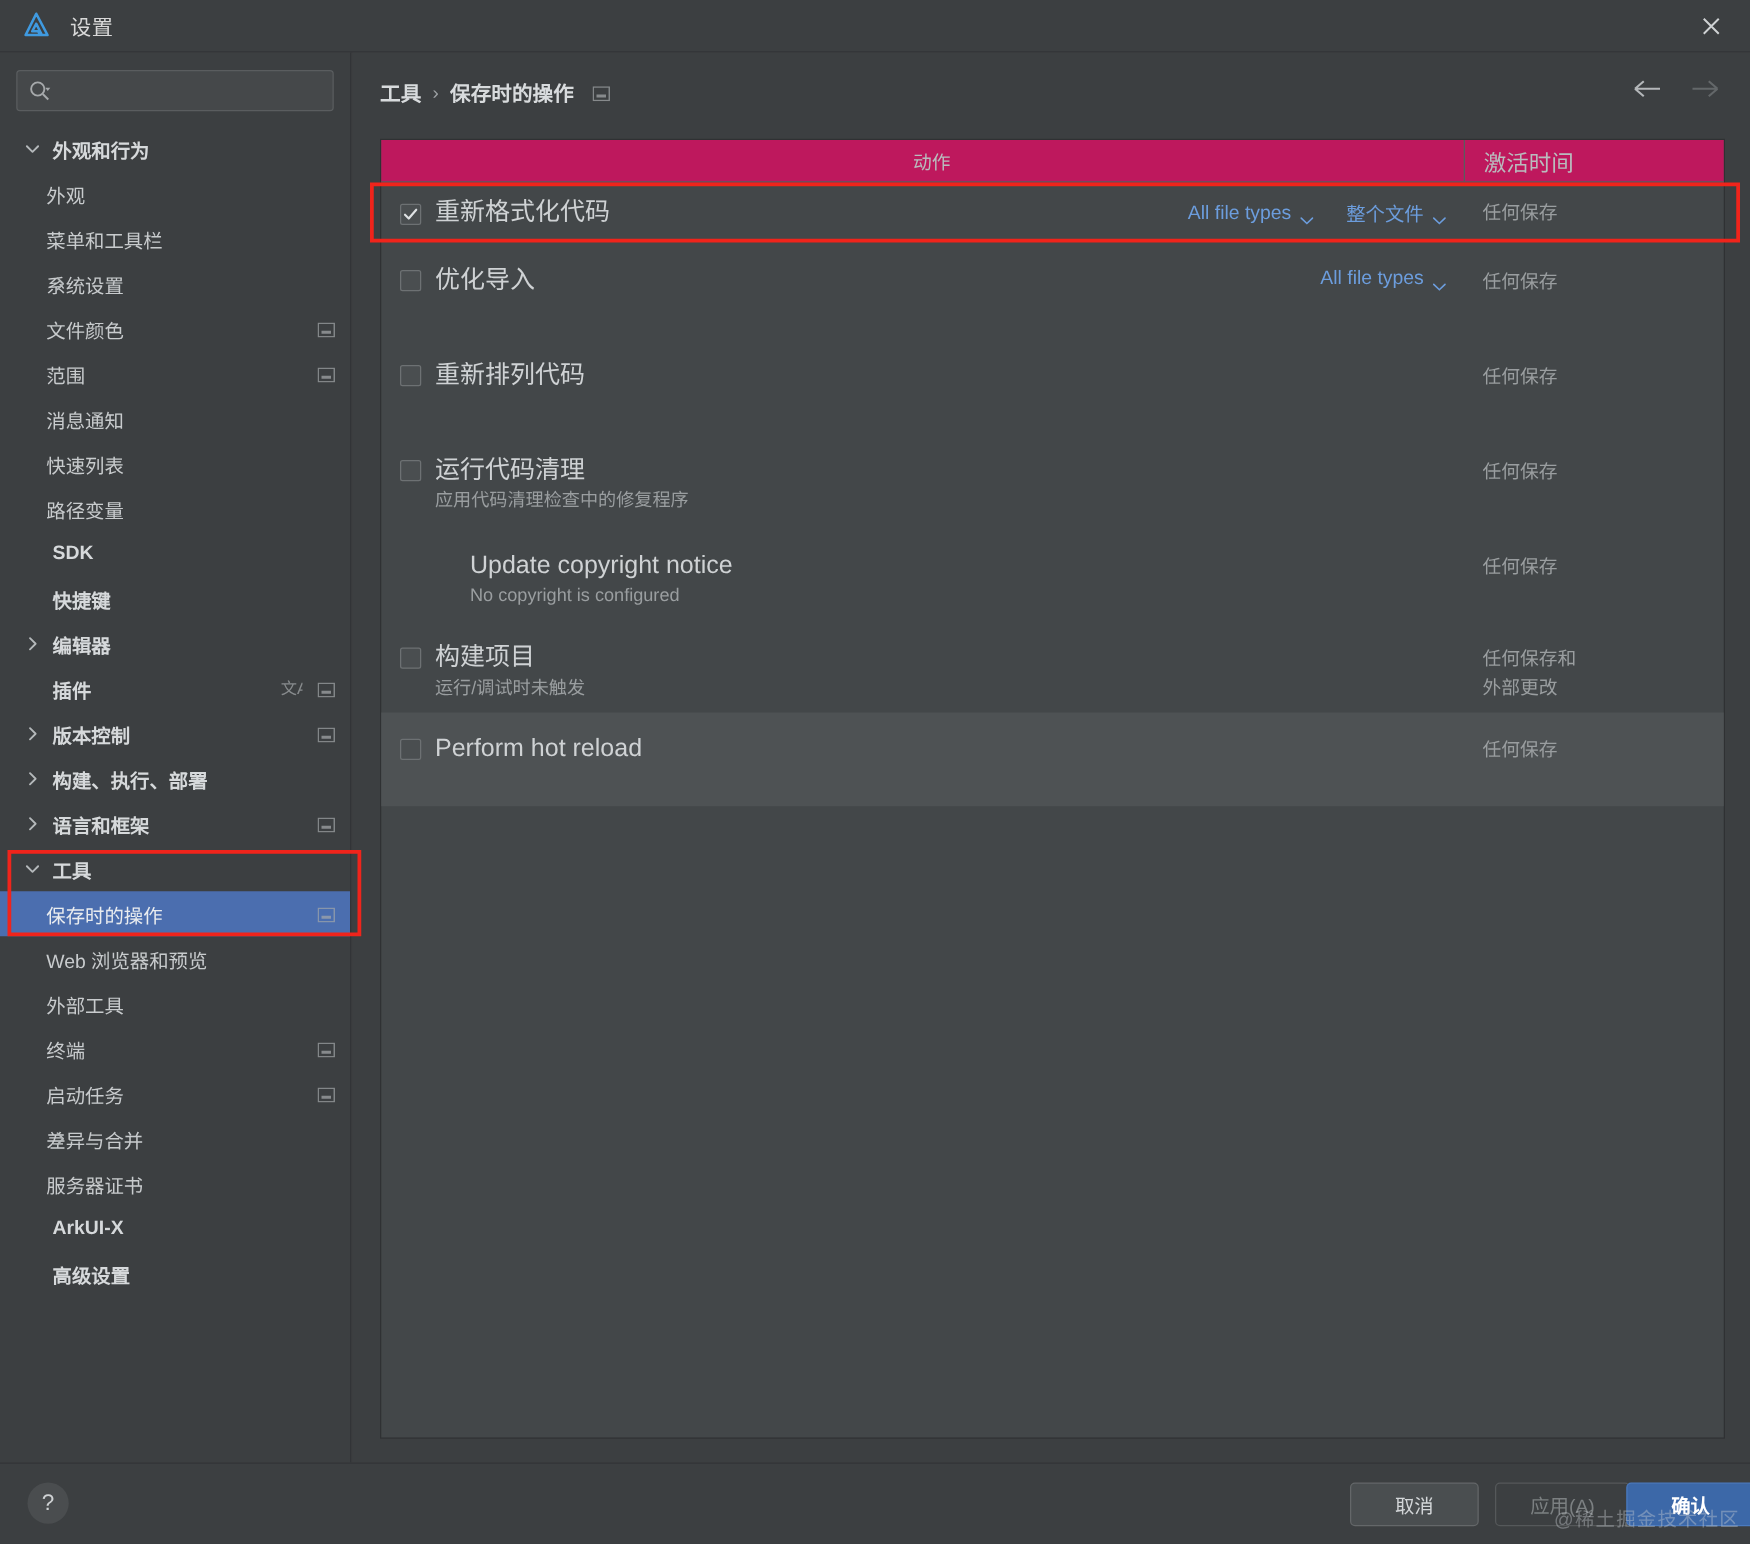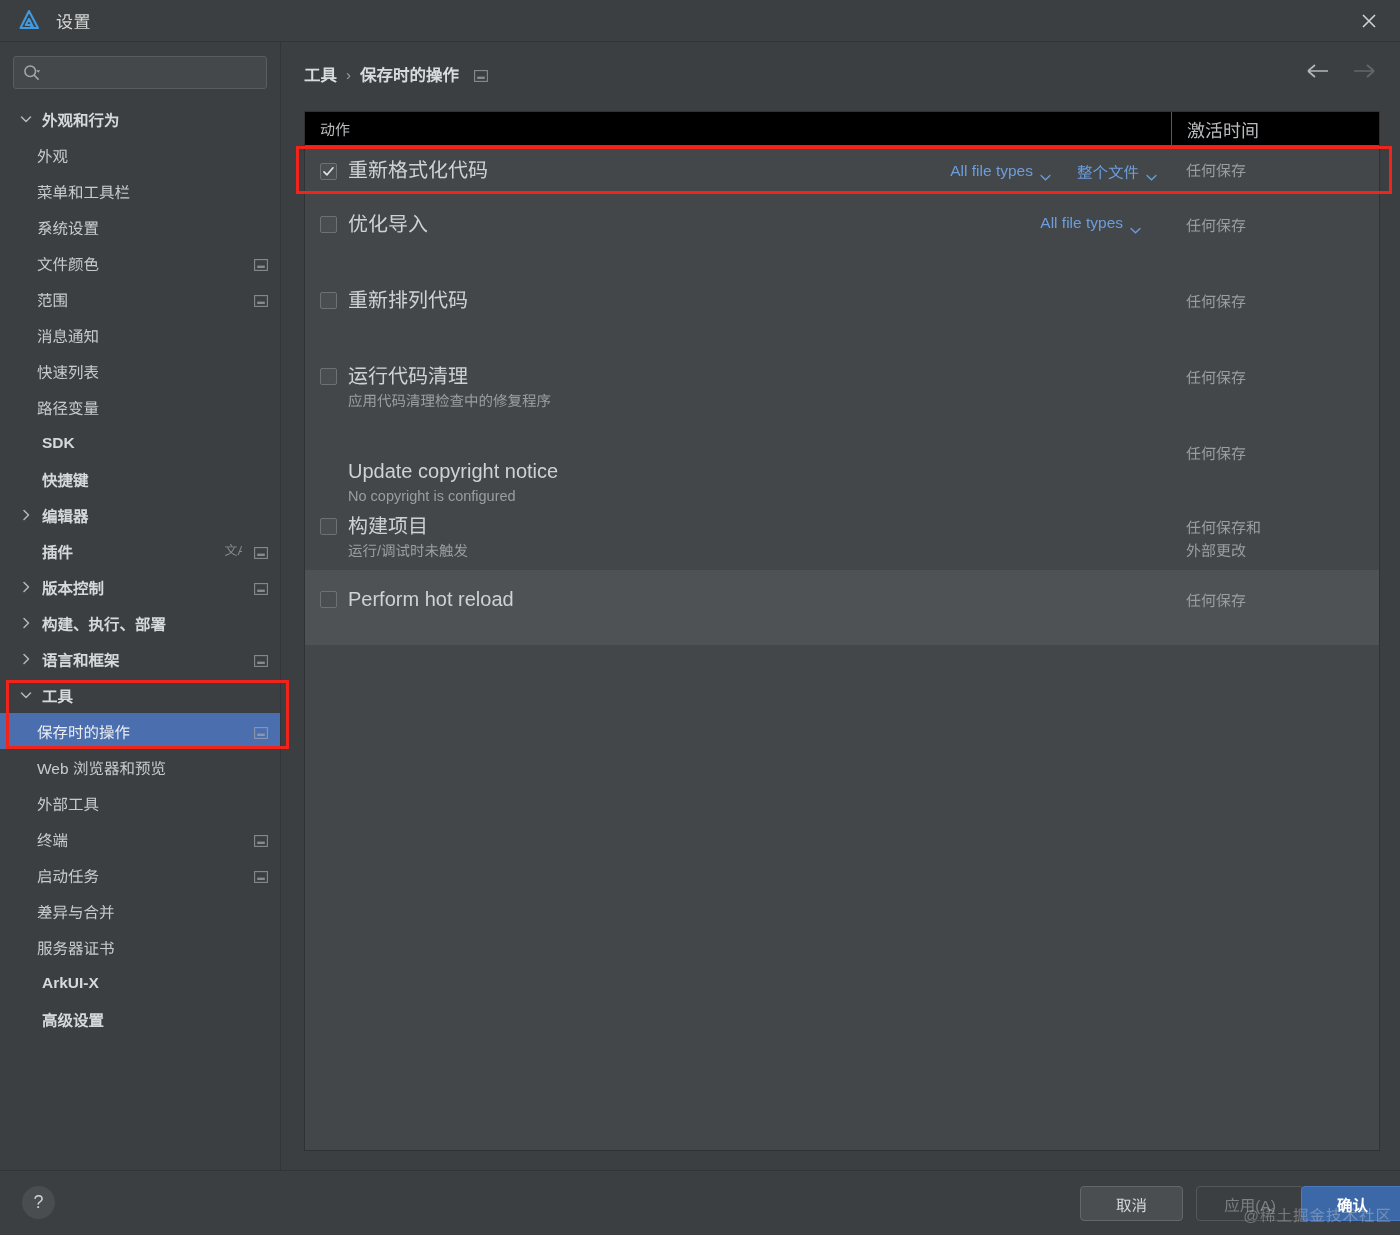--- a/index.html
+++ b/index.html
@@ -86,21 +86,21 @@
   .navarrows .back { opacity: .85; cursor: pointer; }
   .navarrows .fwd { opacity: .42; cursor: default; }
 
   
   .table {
     position: absolute; left: 22px; top: 69px; width: 1076px; height: 1040px;
     background: #434749; border: 1px solid #2f3133;
   }
   .thead {
     display: flex; height: 34px; align-items: center;
-    border-bottom: 1px solid #595c5e; background: #000000;
+    border-bottom: 1px solid #595c5e; background: #be185d; text-align: center;
   }
   .thead .c1 { flex: 1; padding-left: 15px; font-size: 15px; color: #b9bcbe; }
   .thead .c2 { width: 208px; padding-left: 15px; font-size: 18px; color: #b9bcbe; border-left: 1px solid #595c5e; height: 100%; display:flex; align-items:center; }
 
   .row { display: flex; min-height: 34px; position: relative; }
   .row .left { flex: 1; display: flex; align-items: flex-start; padding: 9px 0 9px 15px; }
   .row .right { width: 208px; padding: 9px 0 9px 15px; }
   .row.hl { background: #4e5254; }
 
   .cbx {
@@ -400,21 +400,21 @@
                   <span class="chev"><svg viewBox="0 0 11 7">
                       <path d="M1 1.5 L5.5 5.8 L10 1.5" fill="none" stroke="#6c9ddd" stroke-width="1.3" stroke-linecap="round"></path>
                     </svg></span>
                 </div>
               </div>
             </div>
             <div class="right" style="padding-top: 13px;">
               <div class="acttime" style="white-space: pre-line;">任何保存</div>
             </div>
           </div>
-          <div class="row" style="height: 76px; gap: 16px;">
+          <div class="row" style="height: 76px;">
             <div class="left" style="padding-top: 20px;">
               <span class="cbx"></span>
               <div class="rowtexts">
                 <div class="rowtitle">优化导入</div>
               </div>
               <div class="dropzone" style="padding-top: 0px;">
                 <div class="dd">
                   <span class="ddlabel">All file types</span>
                   <span class="chev"><svg viewBox="0 0 11 7">
                       <path d="M1 1.5 L5.5 5.8 L10 1.5" fill="none" stroke="#6c9ddd" stroke-width="1.3" stroke-linecap="round"></path>
@@ -443,21 +443,21 @@
               <div class="rowtexts">
                 <div class="rowtitle">运行代码清理</div>
                 <div class="rowsub">应用代码清理检查中的修复程序</div>
               </div>
             </div>
             <div class="right" style="padding-top: 20px;">
               <div class="acttime" style="white-space: pre-line;">任何保存</div>
             </div>
           </div>
           <div class="row" style="height: 74px;">
-            <div class="left" style="padding-top: 20px; padding-left: 43px; flex-direction: column;">
+            <div class="left" style="padding-top: 20px; padding-left: 43px;">
               <span class="cbx blank"></span>
               <div class="rowtexts">
                 <div class="rowtitle">Update copyright notice</div>
                 <div class="rowsub">No copyright is configured</div>
               </div>
             </div>
             <div class="right" style="padding-top: 20px;">
               <div class="acttime" style="white-space: pre-line;">任何保存</div>
             </div>
           </div>

